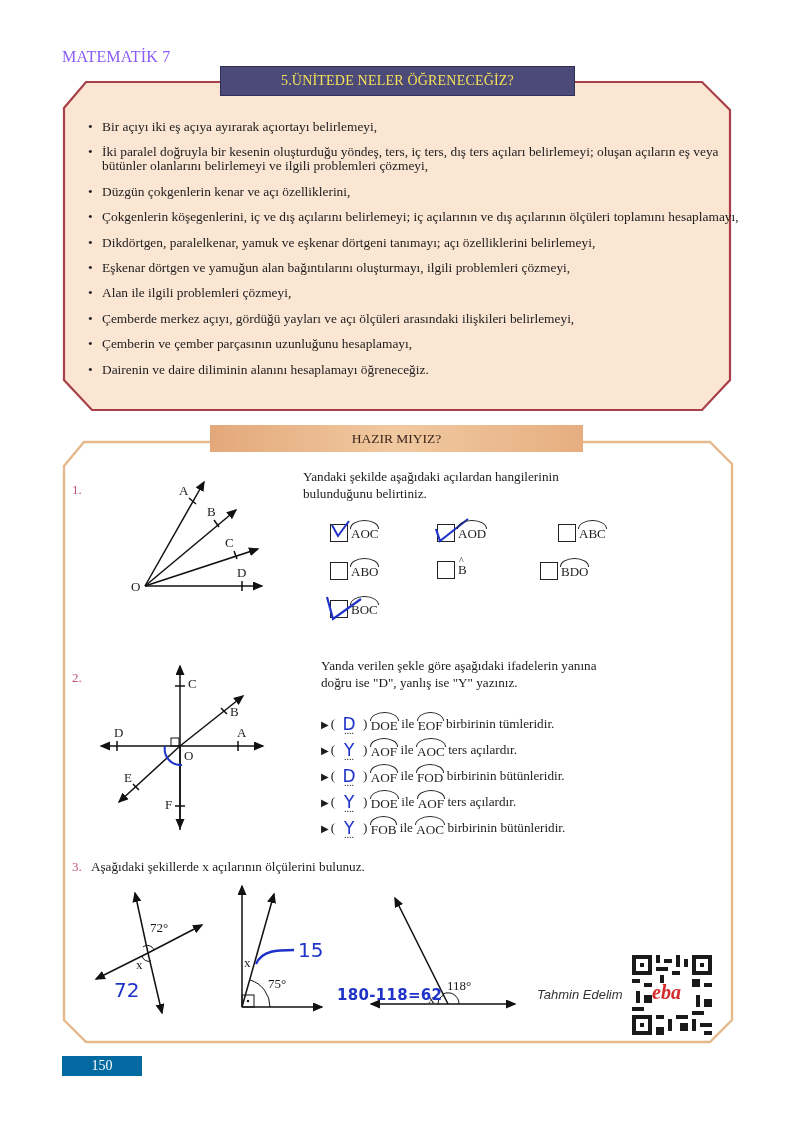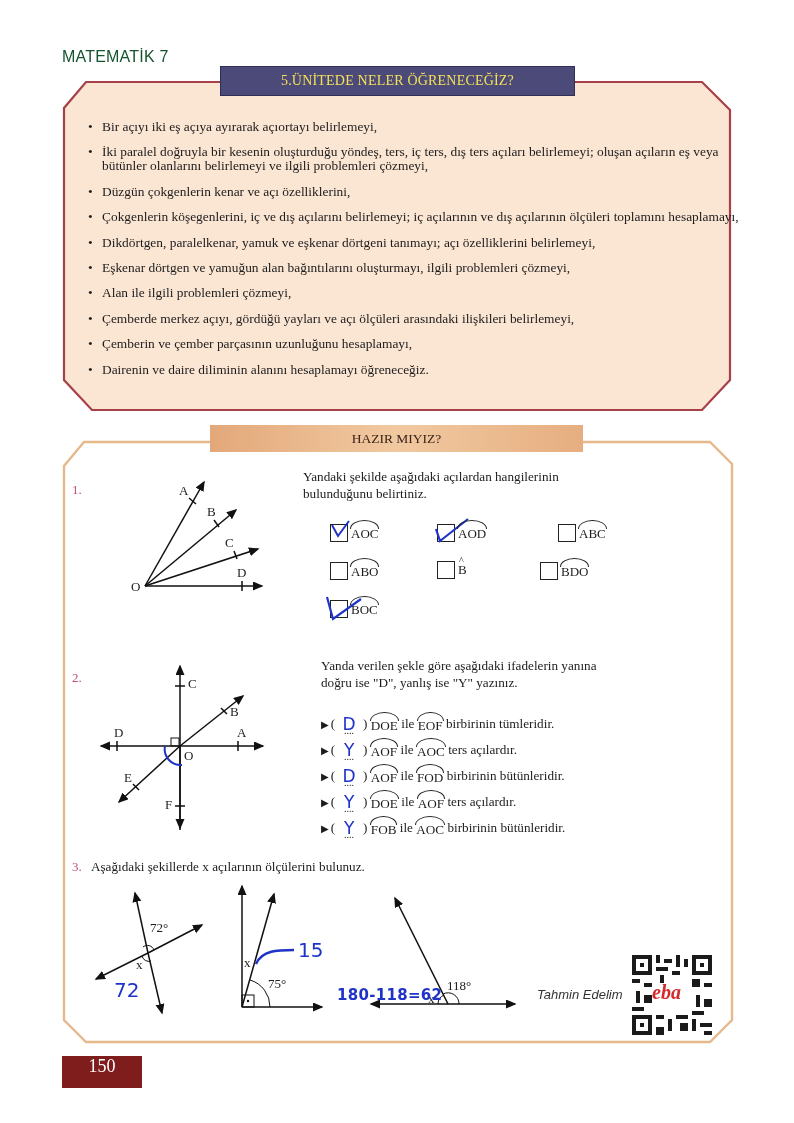--- a/index.html
+++ b/index.html
@@ -1,19 +1,19 @@
 <!DOCTYPE html>
 <html><head>
 <meta charset="utf-8">
 <style>
   html, body { margin: 0; padding: 0; background: #ffffff; }
   body { width: 794px; height: 1123px; position: relative; overflow: hidden;
          font-family: "DejaVu Serif", "Liberation Serif", serif; color: #1c1c1c; }
   .abs { position: absolute; }
-  .book-title { left: 62px; top: 48px; font-size: 16px; color: #14532d; letter-spacing: 0.2px; font-family: Liberation Sans, sans-serif; }
+  .book-title { left: 62px; top: 48px; font-size: 16px; color: #8b5cf6; letter-spacing: 0.2px; font-family: Liberation Serif, serif; }
   .box1 { left: 62px; top: 80px; width: 670px; height: 332px; }
   .box1 svg, .box2 svg { position: absolute; left: 0; top: 0; }
   .banner1 { left: 220px; top: 66px; width: 353px; height: 28px; background: #4c4a78;
              border: 1px solid #2f2e55; color: #f4e05a; font-size: 14px; text-align: center;
              line-height: 28px; font-family: "Liberation Serif", serif; letter-spacing: 0.2px; }
   .goals { left: 70px; top: 104px; width: 655px; margin: 16px; padding: 0; list-style: none;
            font-family: "Liberation Serif", serif; font-size: 13.4px; line-height: 14px; }
   .goals li { position: relative; padding-left: 16px; margin-bottom: 11.4px; }
   .goals li::before { content: "•"; position: absolute; left: 2px; top: 0; }
   .box2 { left: 62px; top: 440px; width: 672px; height: 604px; }
@@ -23,22 +23,22 @@
   .qtext { font-family: "Liberation Serif", serif; font-size: 13.2px; line-height: 17px; color: #1c1c1c; }
   .opt { font-family: "Liberation Serif", serif; font-size: 13px; display: flex; align-items: center; }
   .cb { width: 18px; height: 18px; border: 1.6px solid #222; box-sizing: border-box; margin-right: 3px; background: #fff; position: relative; }
   .arc { position: relative; display: inline-block; padding-top: 3px; }
   .arc::before { content: ""; position: absolute; left: -1px; right: -1px; top: -3px; height: 8px;
                  border: 1px solid #222; border-bottom: none; border-radius: 50% 50% 0 0 / 100% 100% 0 0; }
   .stmt { font-family: "Liberation Serif", serif; font-size: 13.2px; height: 26px; display: flex; align-items: center; white-space: nowrap; }
   .stmt .tri { font-size: 10px; margin-right: 2px; }
   .hand { color: #1f33c9; font-family: "DejaVu Sans", sans-serif; }
   .qr { left: 632px; top: 955px; width: 80px; height: 80px; }
-  .page-num { left: 62px; top: 1056px; width: 80px; height: 32px; background: #7f1d1d; color: #fff;
-              font-family: "Liberation Serif", serif; font-size: 18px; text-align: center; line-height: 20px; }
+  .page-num { left: 62px; top: 1056px; width: 80px; height: 20px; background: #0369a1; color: #fff;
+              font-family: "Liberation Serif", serif; font-size: 14px; text-align: center; line-height: 20px; }
   .tahmin { left: 537px; top: 987px; font-family: Liberation Sans, sans-serif; font-style: italic; font-size: 13px; color: #333; }
   .lbl { font-family: "Liberation Serif", serif; font-size: 13px; }
 </style>
 </head>
 <body>
 
 <div class="abs book-title">MATEMATİK 7</div>
 
 <div class="abs box1">
   <svg width="670" height="332" viewBox="0 0 670 332">

